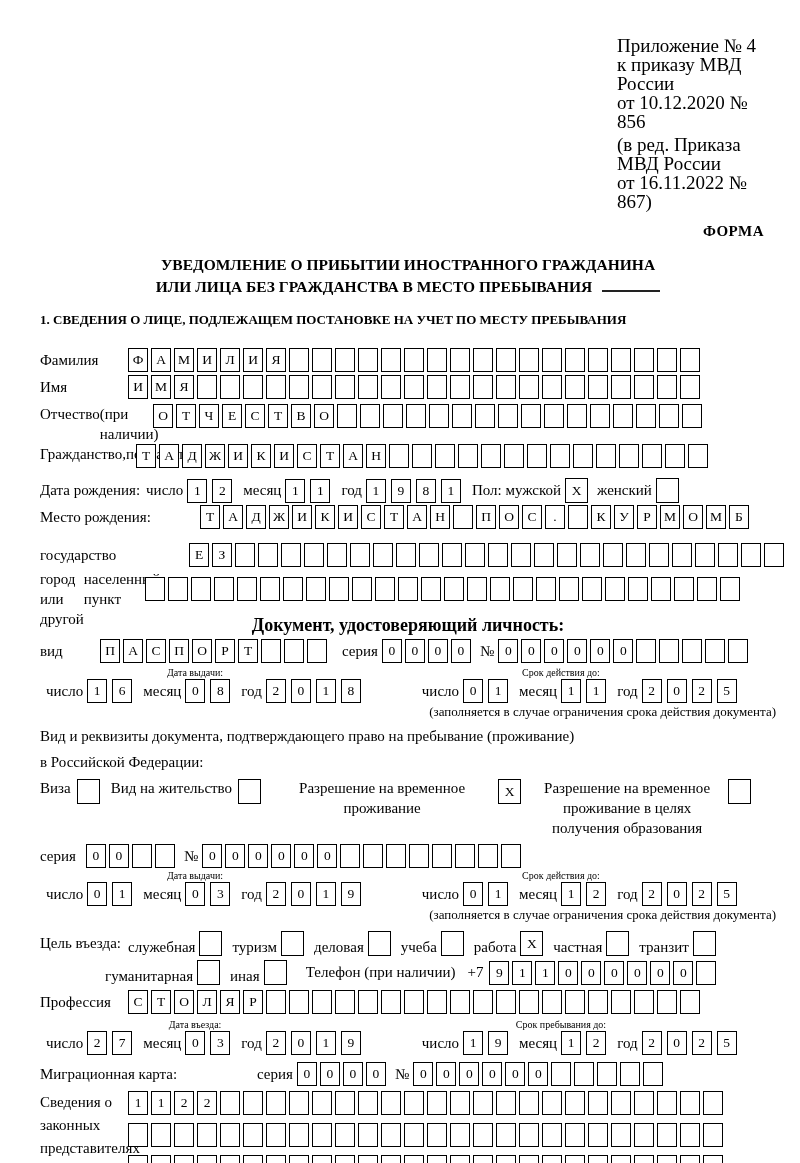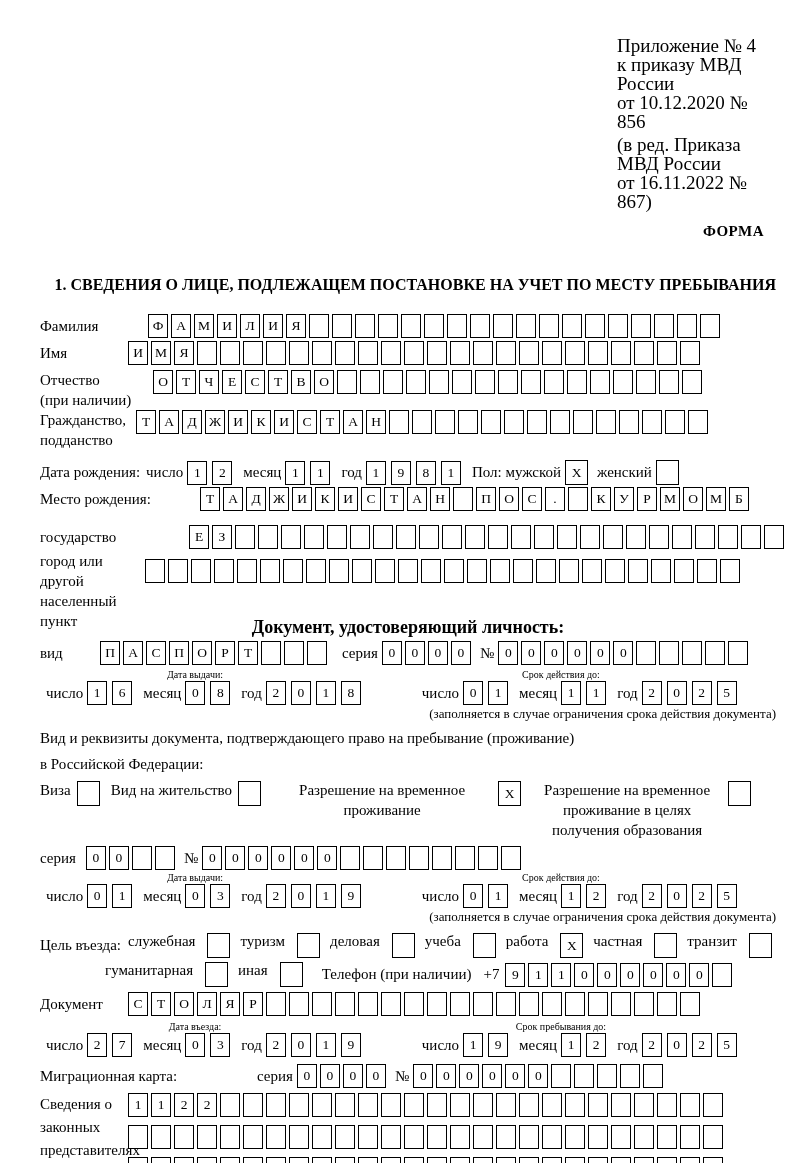--- a/index.html
+++ b/index.html
@@ -10,43 +10,43 @@
     font-size:15px; color:#000;
   }
   .page { position:relative; width:800px; height:1163px; padding:36px 24px 0 40px; background:#fff; }
 
   
   .appendix { margin-left:577px; font-size:19px; line-height:19px; }
   .appendix .rev { margin-top:4px; }
   .forma { text-align:right; padding-right:12px; font-weight:bold; margin-top:12px; font-size:15px; letter-spacing:.5px; }
   .title { text-align:center; font-weight:bold; font-size:15.5px; line-height:22px; margin-top:14px; }
   .uline { display:inline-block; width:58px; border-bottom:2.2px solid #222; height:13px; margin-left:10px; }
-  .sec1 { text-align:right; font-weight:bold; font-size:16px; margin-top:36px; }
+  .sec1 { text-align:left; font-weight:bold; font-size:13px; margin-top:14px; }
 
   
   .cells { display:inline-flex; flex:0 0 auto; }
   .cell {
     display:inline-flex; align-items:center; justify-content:center; flex:0 0 auto;
     width:20px; height:24px; border:1.7px solid #000; margin-right:3px;
     font-size:13.5px; background:#fff;
   }
   .cells.spread .cell { margin-right:5px; }
   .cell.checkbox { width:23px; height:25px; }
 
   
   .frow { display:flex; align-items:center; }
   .frow.top { align-items:flex-start; }
   .lbl { flex:0 0 auto; }
-  .lbl2 { flex:0 0 auto; display:flex; flex-direction:column; line-height:20px; }
+  .lbl2 { flex:0 0 auto; display:flex; flex-direction:row; line-height:20px; }
   .w88 { width:88px; } .w113 { width:113px; } .w96 { width:96px; }
   .w160 { width:160px; } .w105 { width:105px; } .w60 { width:60px; } .w165 { width:165px; }
   .dlabel { flex:0 0 auto; margin:0 4px 0 6px; }
   .ml12 { margin-left:12px; }
 
-  .r-surname { margin-top:20px;gap:20px; }
+  .r-surname { margin-top:20px; }
   .r-name { margin-top:3px; }
   .r-patr { margin-top:5px; }
   .r-citiz { margin-top:0; }
   .r-bdate { margin-top:10px; }
   .r-bp1 { margin-top:2px; }
   .r-bp2 { margin-top:14px;gap:44px; }
   .r-bp3 { margin-top:2px; }
   .r-bp3 .cells { margin-top:8px; }
 
   .dochead { text-align:center; font-weight:bold; font-size:18px; margin-top:-14px; }
@@ -67,21 +67,21 @@
   .opt + .opt { margin-left:8px; }
   .opt .olabel { line-height:20px; }
   .opt .cells { margin-left:6px; margin-top:1px; }
   .olabel.center { text-align:center; }
   .w220 { width:220px; } .w190 { width:190px; }
 
   .r-series2 { margin-top:6px; }
   .dblock2 .dheads { margin-top:2px; }
 
   .r-purpose { margin-top:8px; }
-  .pair { display:inline-flex; align-items:flex-start; margin-left:7px;gap:8px; }
+  .pair { display:inline-flex; align-items:flex-end; margin-left:7px; }
   .pair .cells { margin-left:4px; }
   .r-purpose2 { margin-top:4px; margin-left:58px; }
   .phone-label { margin-left:16px; margin-right:12px; }
   .phone-prefix { margin-right:6px; }
   .r-prof { margin-top:5px; }
 
   .entryblock .dheads { margin-top:5px; }
   .r-mig { margin-top:7px; }
   .ml52 { margin-left:52px; }
 
@@ -98,20 +98,24 @@
   <div class="appendix">
     <div>Приложение № 4</div>
     <div>к приказу МВД России</div>
     <div>от 10.12.2020 № 856</div>
     <div class="rev">(в ред. Приказа МВД России</div>
     <div>от 16.11.2022 № 867)</div>
   </div>
 
   <div class="forma">ФОРМА</div>
 
+  <div class="title">
+    <div>УВЕДОМЛЕНИЕ О ПРИБЫТИИ ИНОСТРАННОГО ГРАЖДАНИНА</div>
+    <div><span>ИЛИ ЛИЦА БЕЗ ГРАЖДАНСТВА В МЕСТО ПРЕБЫВАНИЯ</span><span class="uline"></span></div>
+  </div>
 
   <div class="sec1">1. СВЕДЕНИЯ О ЛИЦЕ, ПОДЛЕЖАЩЕМ ПОСТАНОВКЕ НА УЧЕТ ПО МЕСТУ ПРЕБЫВАНИЯ</div>
 
   <div class="frow r-surname">
     <span class="lbl w88">Фамилия</span>
     <span class="cells">
         <span class="cell">Ф</span>
         <span class="cell">А</span>
         <span class="cell">М</span>
         <span class="cell">И</span>
@@ -621,21 +625,21 @@
         <span class="cell">0</span>
         <span class="cell">0</span>
         <span class="cell">0</span>
         <span class="cell">0</span>
         <span class="cell">0</span>
         <span class="cell"></span>
       </span>
   </div>
 
   <div class="frow r-prof">
-    <span class="lbl w88">Документ</span>
+    <span class="lbl w88">Профессия</span>
     <span class="cells">
         <span class="cell">С</span>
         <span class="cell">Т</span>
         <span class="cell">О</span>
         <span class="cell">Л</span>
         <span class="cell">Я</span>
         <span class="cell">Р</span>
         <span class="cell"></span>
         <span class="cell"></span>
         <span class="cell"></span>

